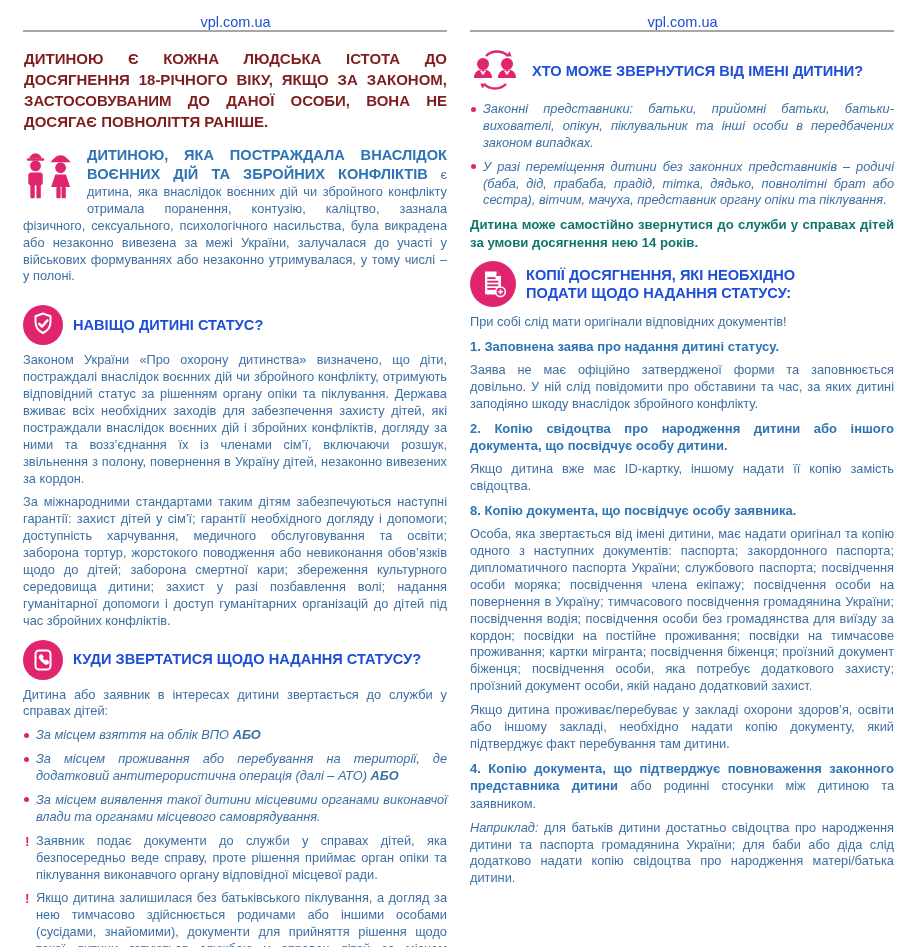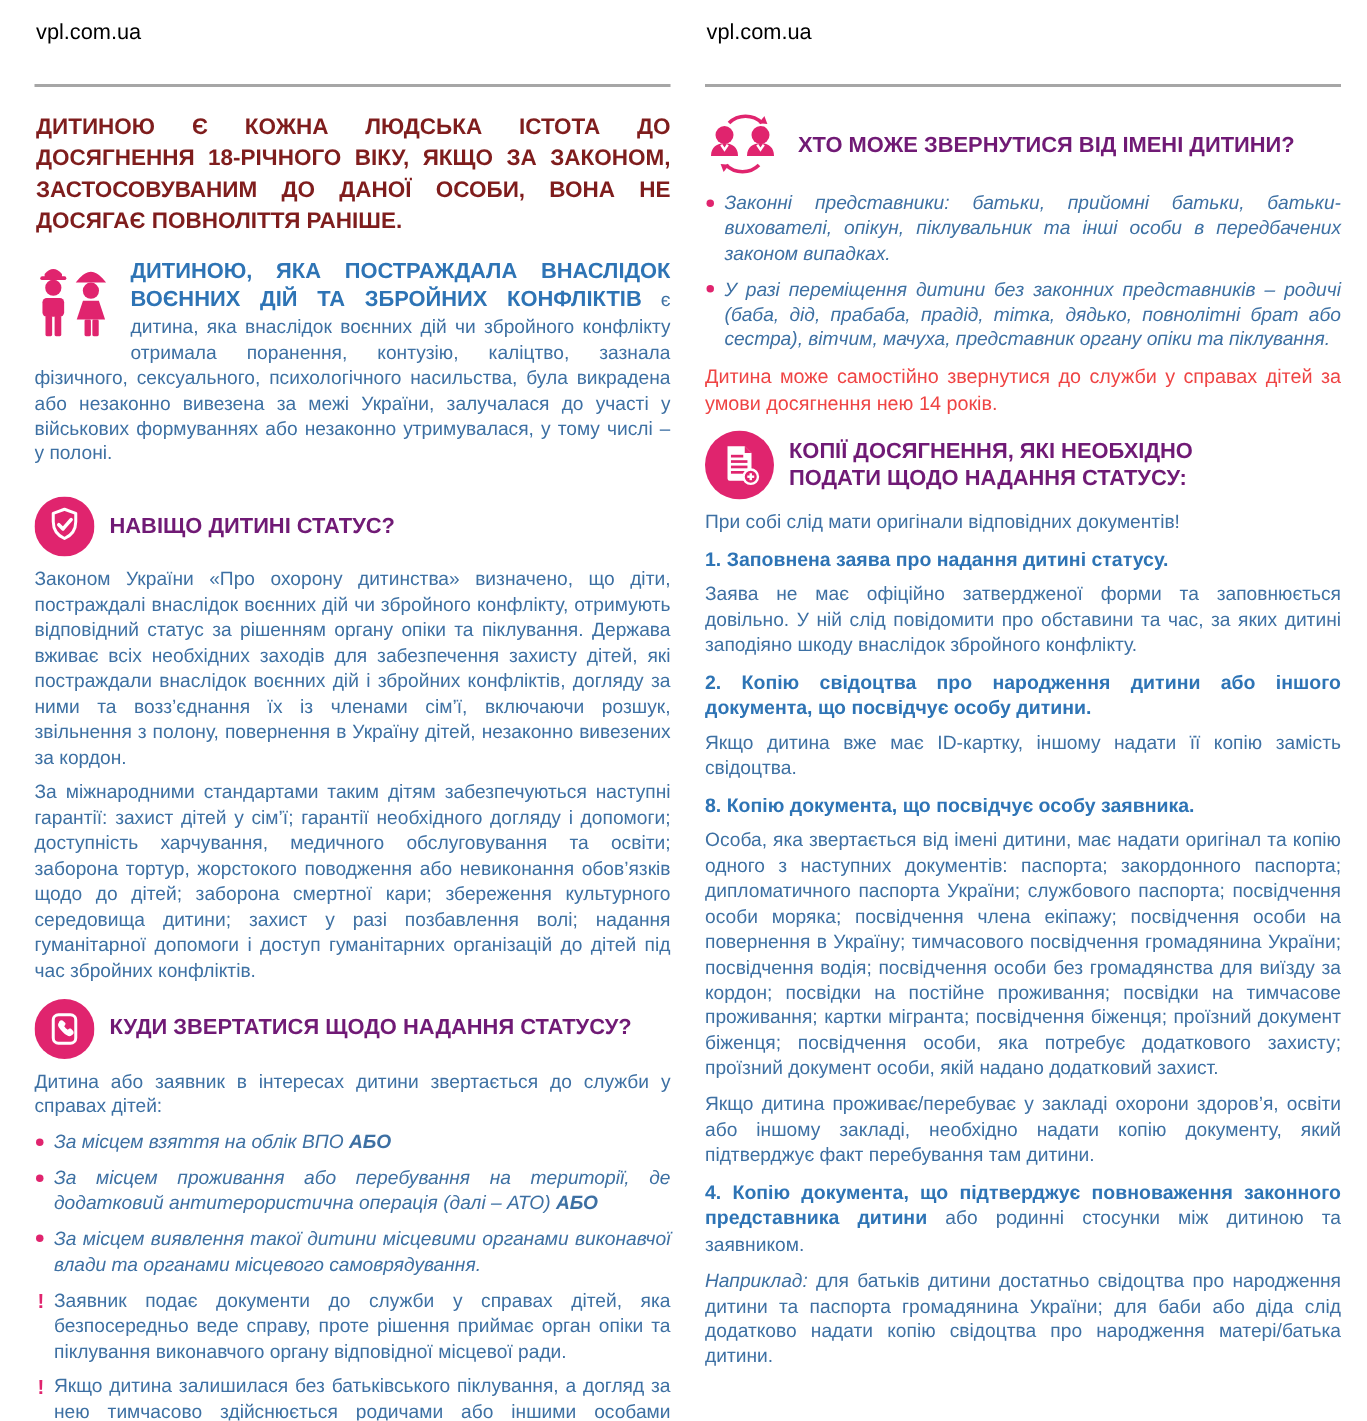--- a/index.html
+++ b/index.html
@@ -1,39 +1,39 @@
 <!DOCTYPE html>
 <html><head>
 <meta charset="utf-8">
 <style>
   html,body{margin:0;padding:0;background:#ffffff;}
   body{width:911px;height:947px;overflow:hidden;font-family:"Liberation Sans",sans-serif;}
   .page{box-sizing:border-box;width:911px;height:947px;display:flex;gap:23px;padding:6px 16px 0 23px;background:#fff;}
   .col{flex:0 0 424px;width:424px;}
 
-  .site-url{color:#000000;font-size:14.5px;padding:8px 0 26px 1px;}
+  .site-url{color:#1d4ed8;font-size:14.5px;padding:8px 0 0 1px;text-align:center;}
   .rule{border:none;border-top:2px solid #a6a6a6;margin:0 0 16px 0;}
 
   .intro{color:#7f1d1d;font-weight:bold;font-size:15px;line-height:1.4;text-align:justify;margin:6px 0 14px 1px;}
 
   .sec-head{display:flex;align-items:center;gap:10px;margin:10px 0 7px 0;}
-  .sec-title{color:#701a75;font-weight:bold;font-size:14.6px;line-height:1.25;}
+  .sec-title{color:#1d4ed8;font-weight:bold;font-size:14.6px;line-height:1.25;}
 
   p.body{color:#3d70a3;font-size:12.8px;line-height:1.32;text-align:justify;margin:0 0 7px 0;}
   .inline-title{color:#2e74b5;font-weight:bold;font-size:14.6px;line-height:1.3;}
   .kids-float{float:left;margin:3px 10px 2px 0;}
 
   .bullet{position:relative;padding-left:13px;margin-bottom:5px;font-style:italic;}
   .bullet::before{content:"";position:absolute;left:1px;top:5.5px;width:5px;height:5px;border-radius:50%;background:#e0246e;}
   .bullet b{font-weight:bold;}
 
   .warn{position:relative;padding-left:13px;}
   .warn-mark{position:absolute;left:2px;top:0;color:#e0246e;font-weight:bold;font-size:13.5px;}
 
-  .pink-note{color:#ef4444;font-weight:normal;font-size:13.2px;line-height:1.32;text-align:justify;margin:2px 0 10px 0;}
+  .pink-note{color:#0f766e;font-weight:bold;font-size:13.2px;line-height:1.32;text-align:justify;margin:2px 0 10px 0;}
 
   .item-title{color:#2e74b5;font-weight:bold;font-size:13px;line-height:1.32;text-align:justify;margin:0 0 7px 0;}
   .item-title .normal{color:#3d70a3;font-weight:normal;font-size:12.8px;}
   .example-label{font-style:italic;}
 
   svg{display:block;flex:none;}
 </style>
 </head>
 <body>
 

